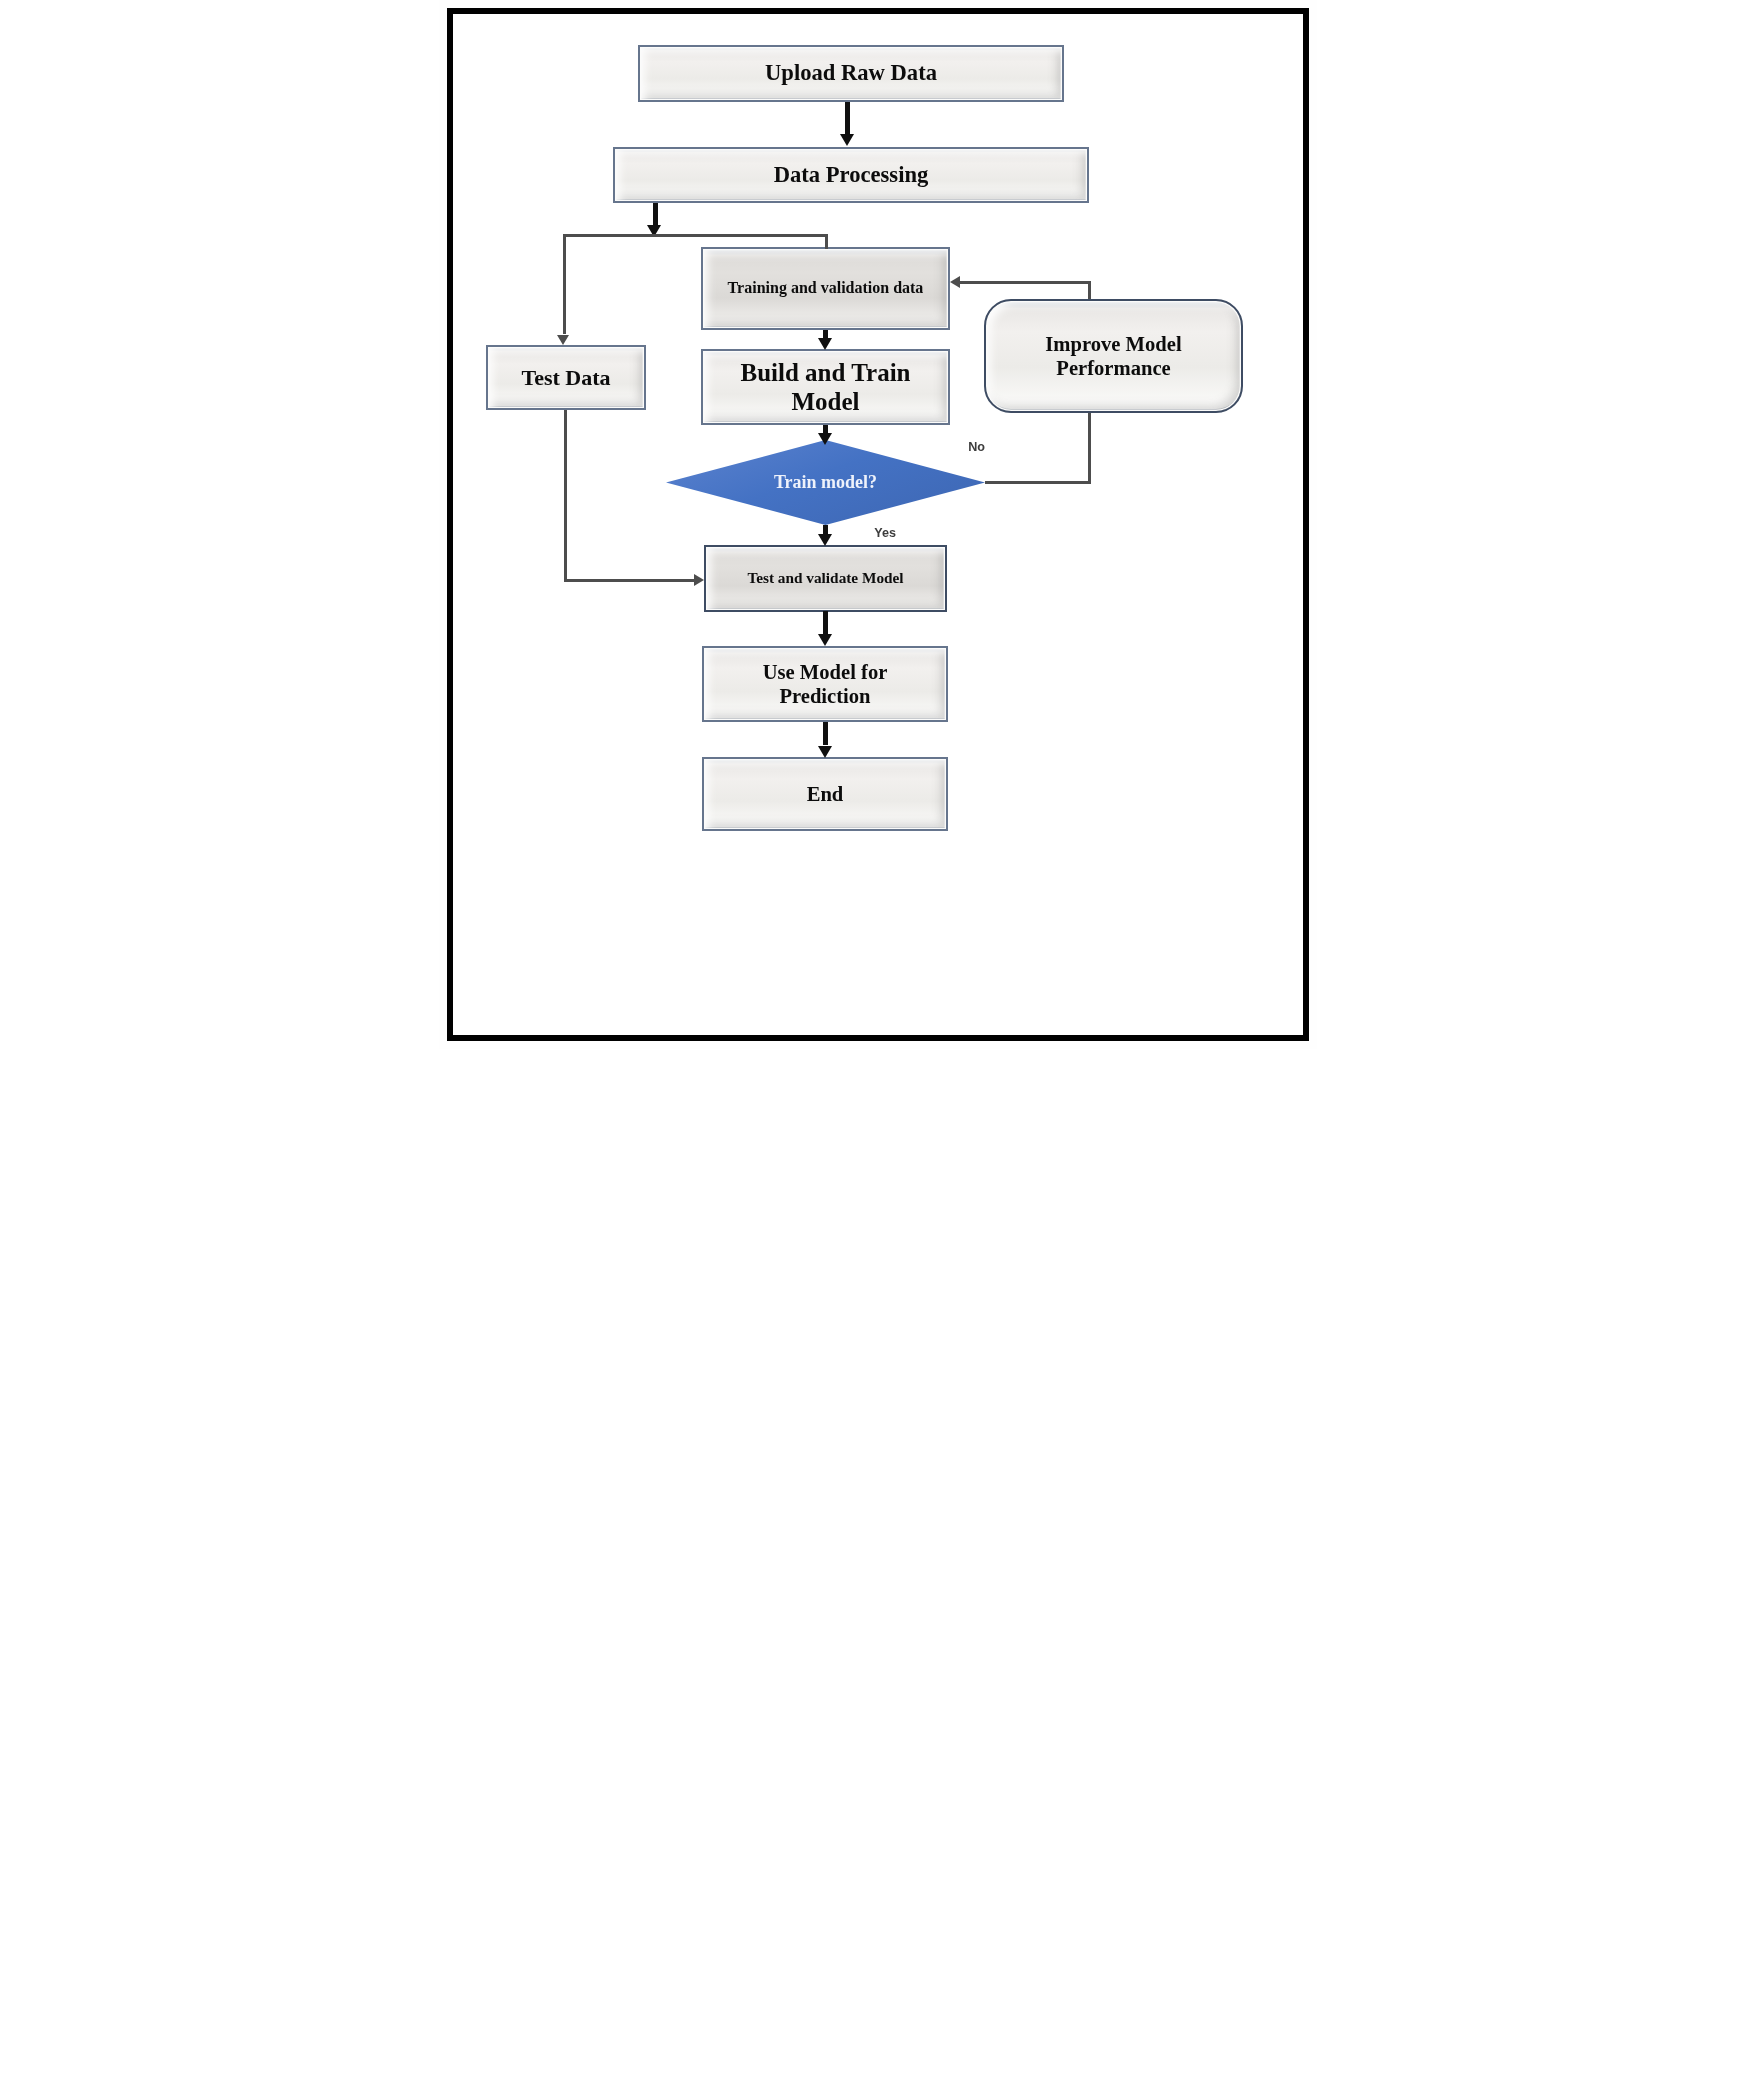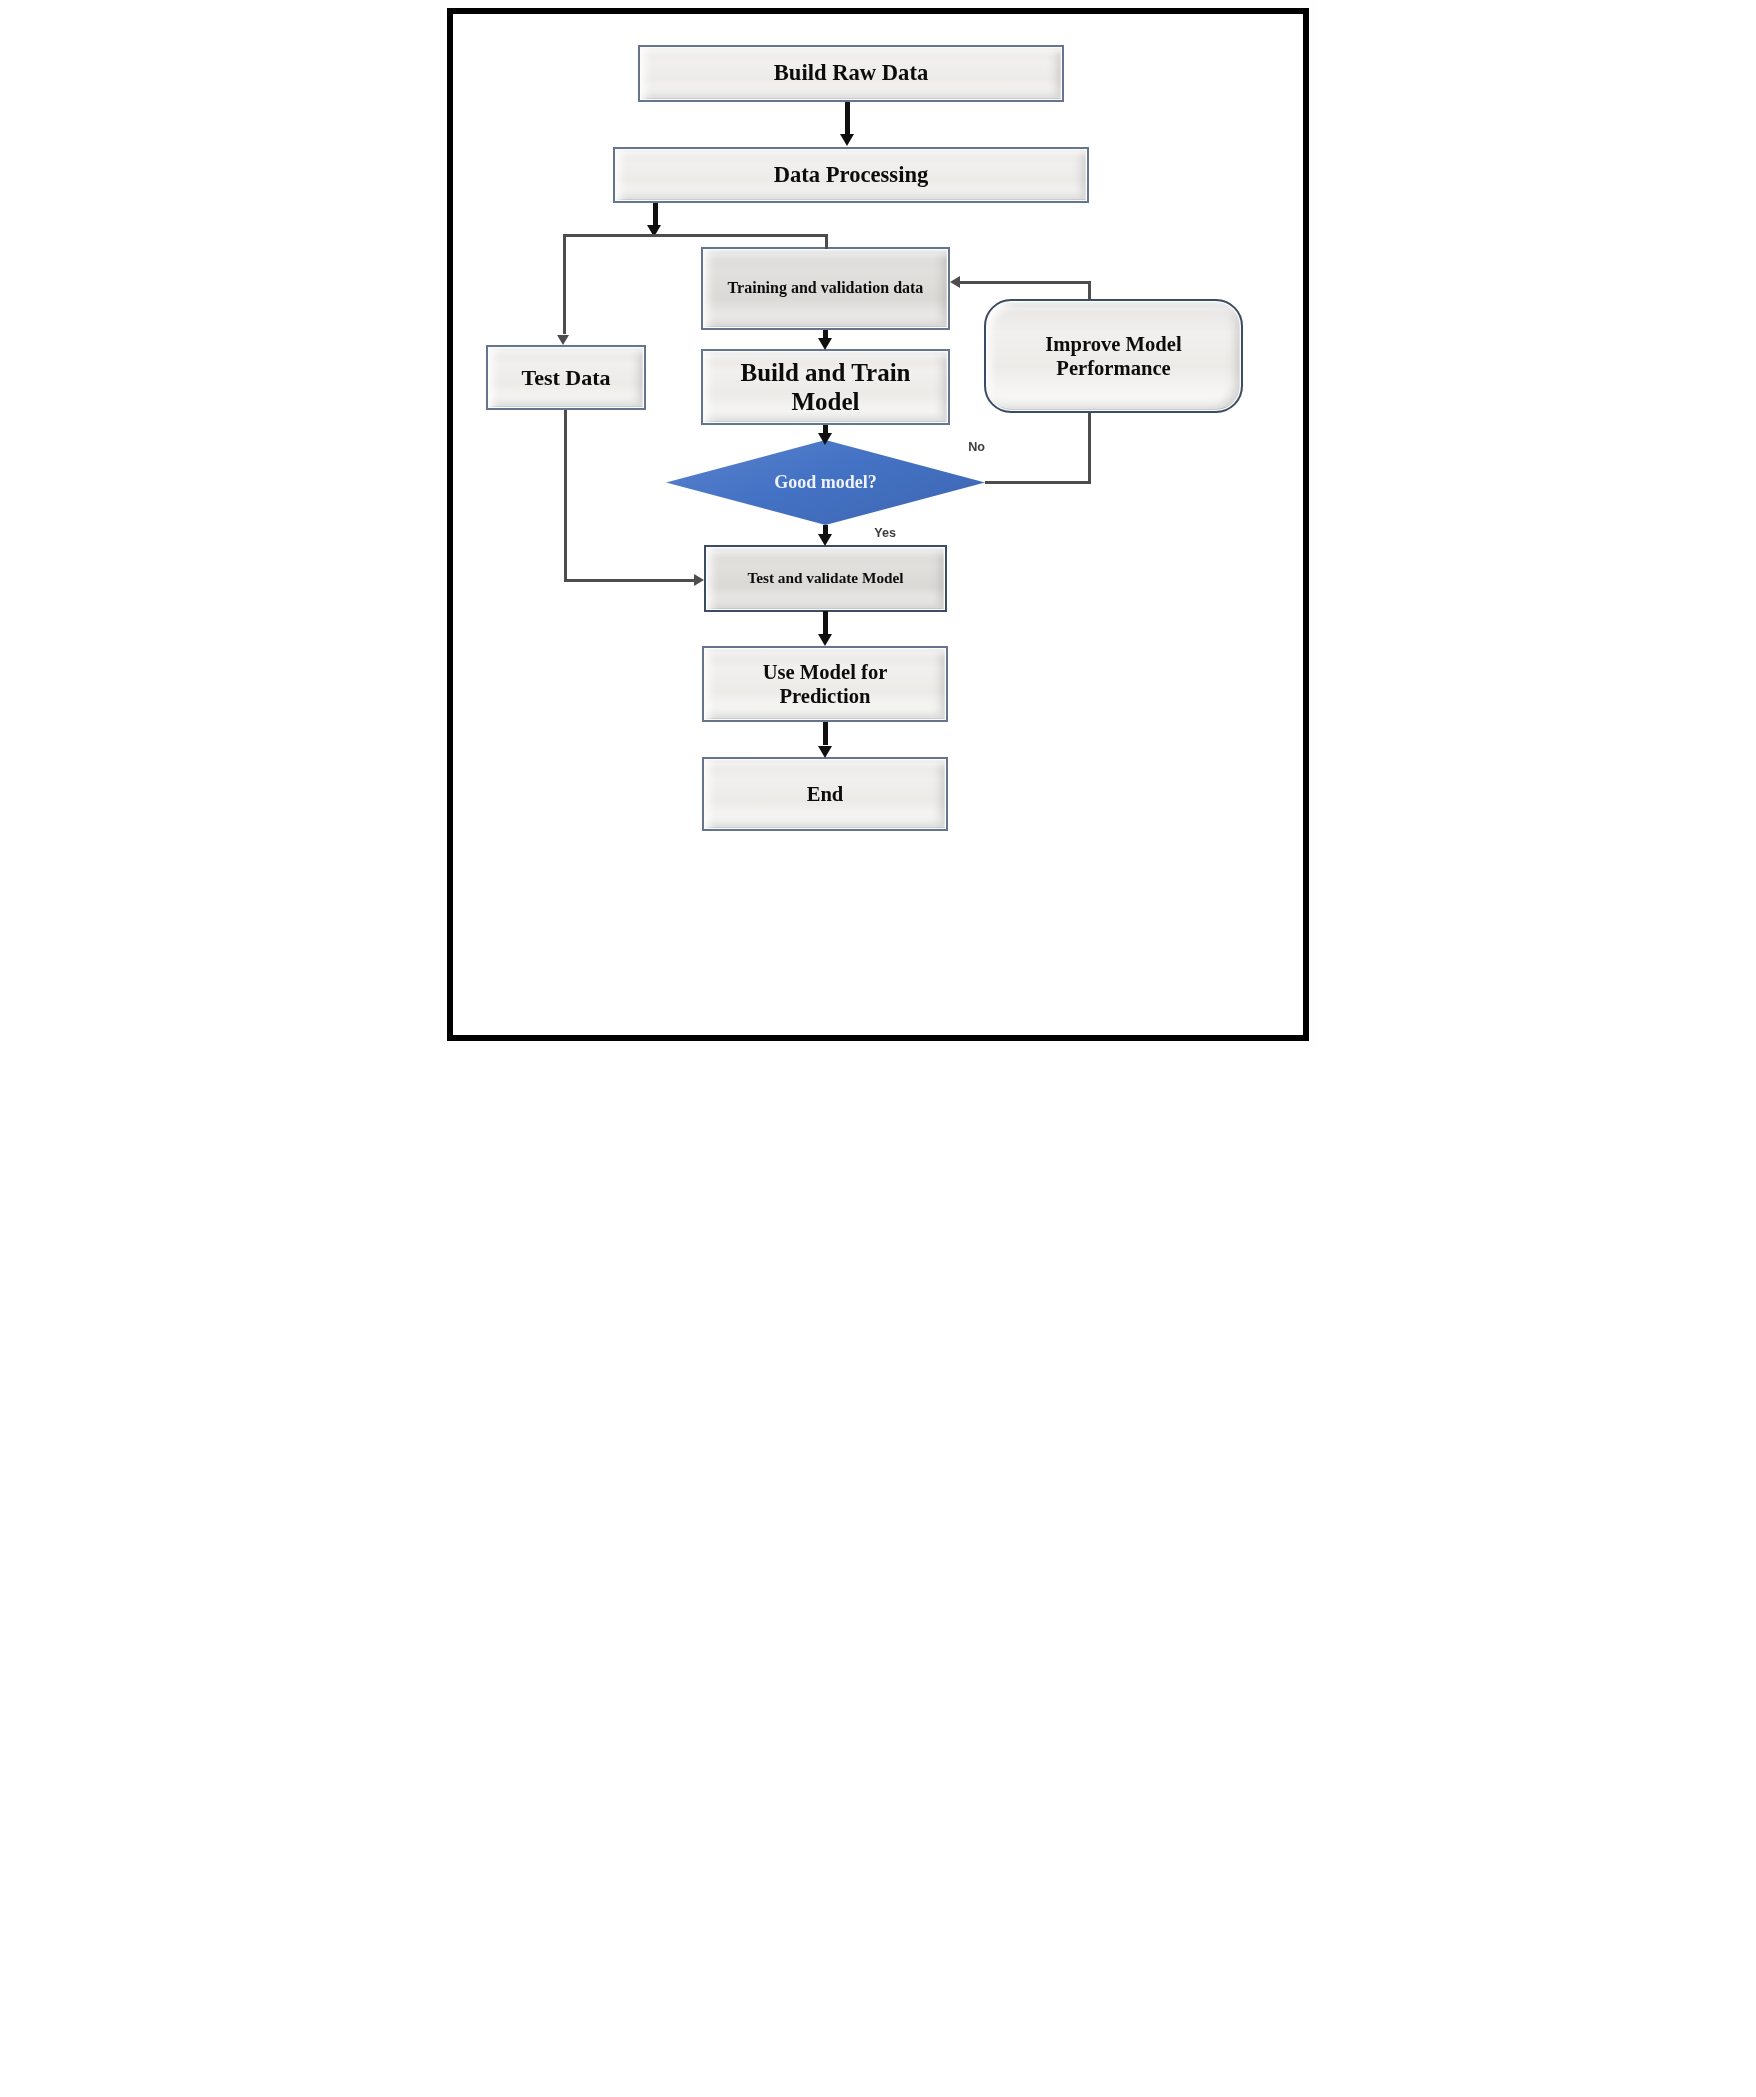--- a/index.html
+++ b/index.html
@@ -65,39 +65,39 @@
     font-weight:bold;color:#3d3d3d;font-size:12.6px;width:47px;text-align:right;
   }
 </style>
 </head>
 <body>
 
 <div class="page">
   <div class="canvas">
 
     <div class="node n-upload">
-      <span>Build Raw Data</span>
+      <span>Upload Raw Data</span>
     </div>
     <div class="node n-process">
       <span>Data Processing</span>
     </div>
     <div class="node node--gray n-training">
       <span>Training and validation data</span>
     </div>
     <div class="node n-testdata">
       <span>Test Data</span>
     </div>
     <div class="node n-build">
       <span>Build and Train Model</span>
     </div>
     <div class="node node--darkborder n-improve">
       <span>Improve Model Performance</span>
     </div>
     <div class="diamond">
-      <span>Good model?</span>
+      <span>Train model?</span>
     </div>
     <div class="node node--gray node--darkborder n-testval">
       <span>Test and validate Model</span>
     </div>
     <div class="node n-usemodel">
       <span>Use Model for Prediction</span>
     </div>
     <div class="node n-end">
       <span>End</span>
     </div>

